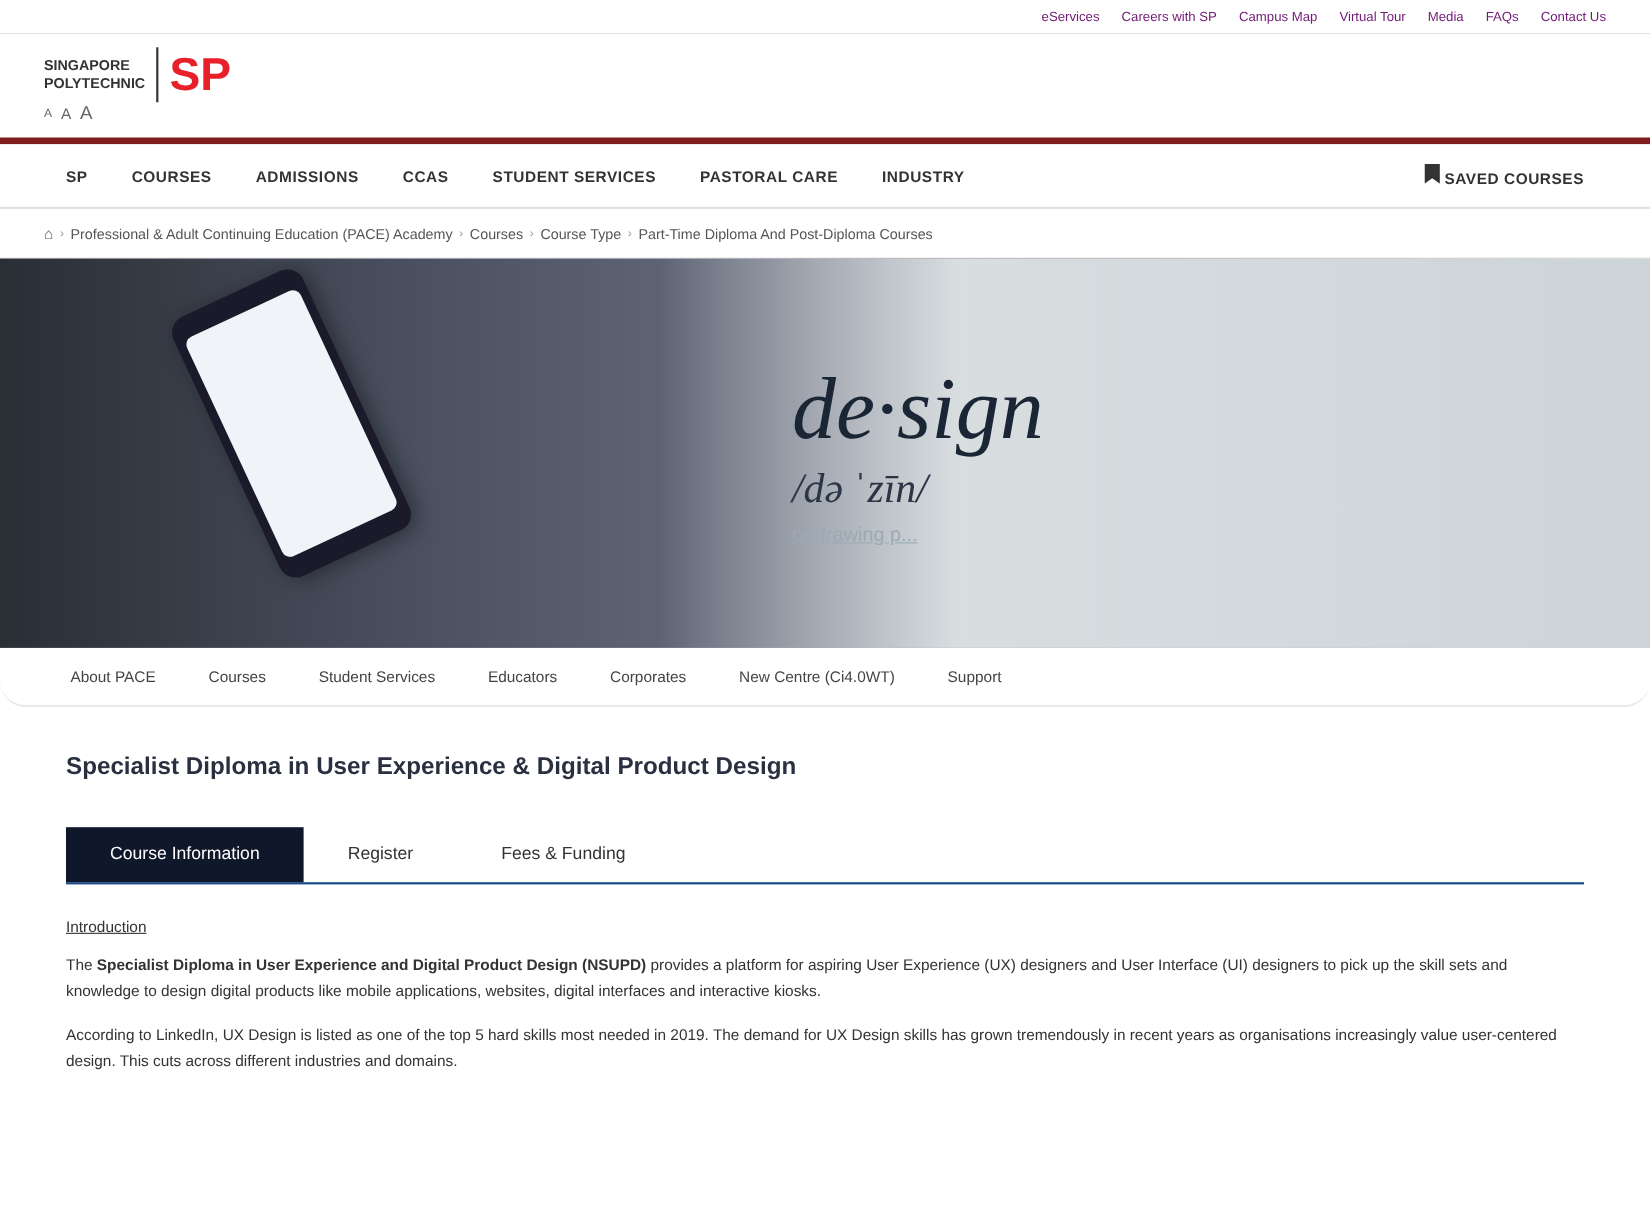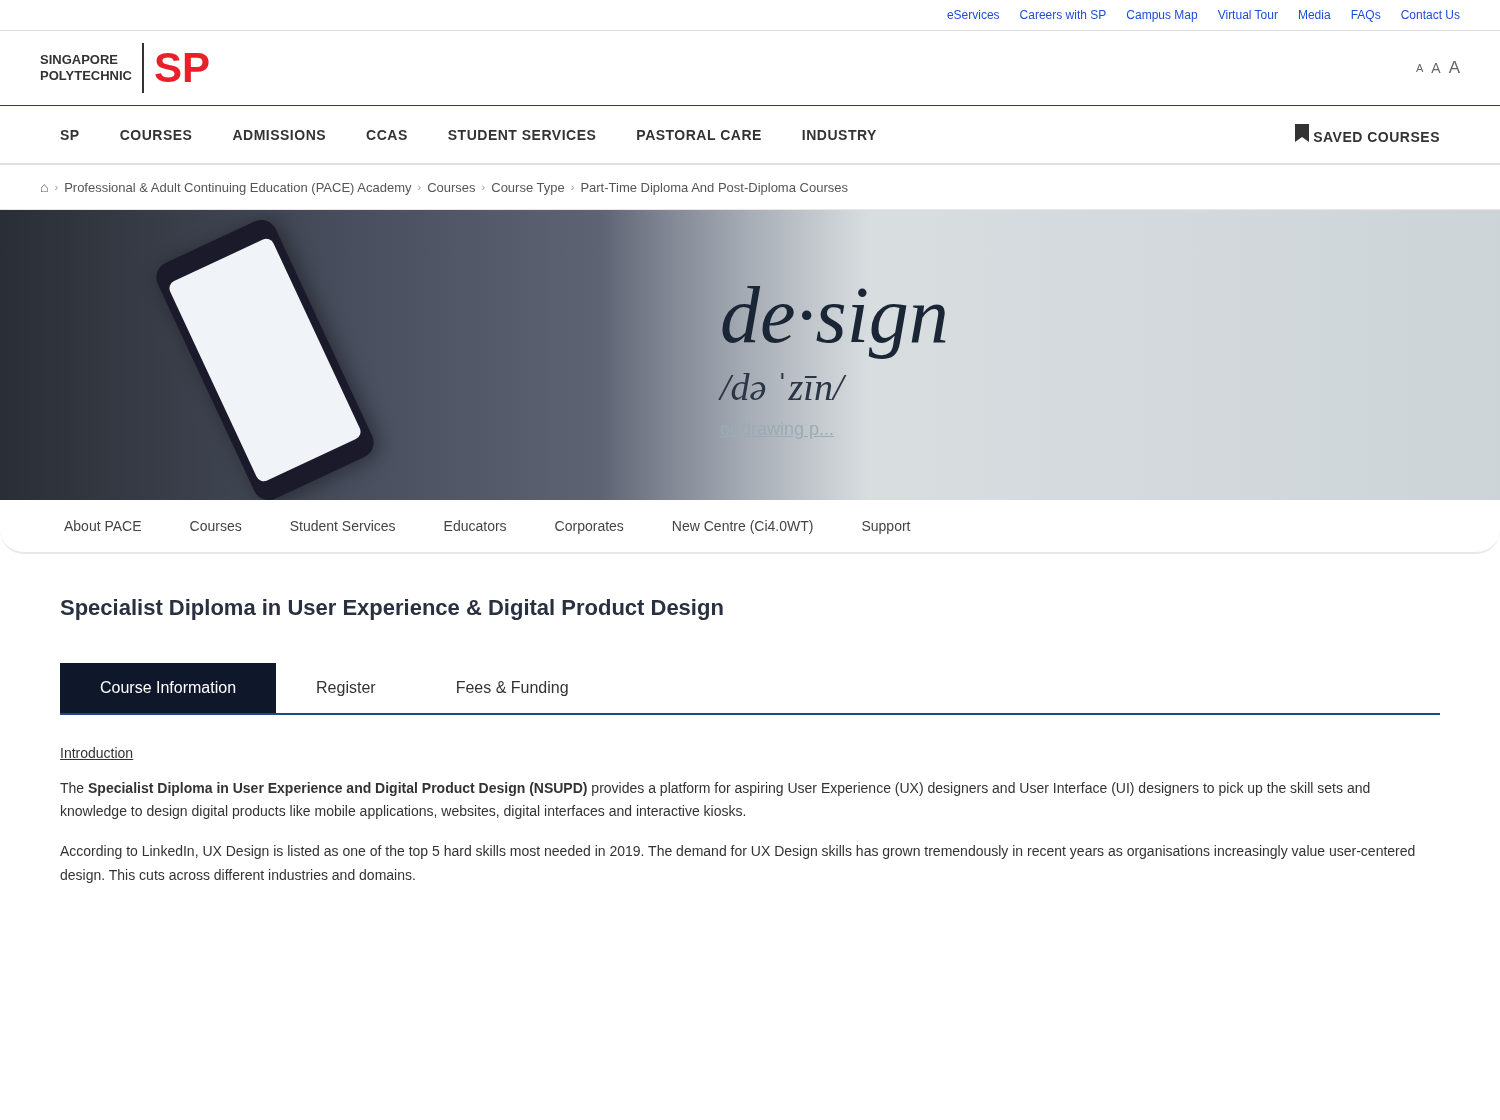--- a/index.html
+++ b/index.html
@@ -9,29 +9,30 @@
     .top-bar {
       display: flex;
       justify-content: flex-end;
       align-items: center;
       padding: 8px 40px;
       border-bottom: 1px solid #e0e0e0;
       gap: 20px;
       font-size: 12px;
       color: #555;
     }
-    .top-bar a { text-decoration: none; color: #1d4ed8; }
+    .top-bar a { text-decoration: none; color: #701a75; }
 
     
     .header-row {
       display: flex;
-      align-items: center;
+      align-items: flex-start;
       padding: 12px 40px;
       justify-content: space-between;
-      border-bottom: 1px solid #7f1d1d;
+      border-bottom: 6px solid #7f1d1d;
+      flex-direction: column;
     }
     .logo-container {
       display: flex;
       align-items: center;
       gap: 0;
     }
     .logo-text-sp {
       font-size: 13px;
       font-weight: bold;
       color: #333;
@@ -126,21 +127,21 @@
     .breadcrumb a { text-decoration: none; color: #555; }
     .breadcrumb .separator { color: #999; font-size: 11px; }
     .home-icon {
       font-size: 14px;
       color: #555;
     }
 
     
     .hero-banner {
       width: 100%;
-      height: 290px;
+      height: 354px;
       background: linear-gradient(to right, #2a2e35, #4a5060, #6a7080, #8a9090, #c0ccd0);
       overflow: hidden;
       position: relative;
       display: flex;
       align-items: flex-start;
       justify-content: flex-end;
     }
     .hero-content {
       position: relative;
       width: 100%;

